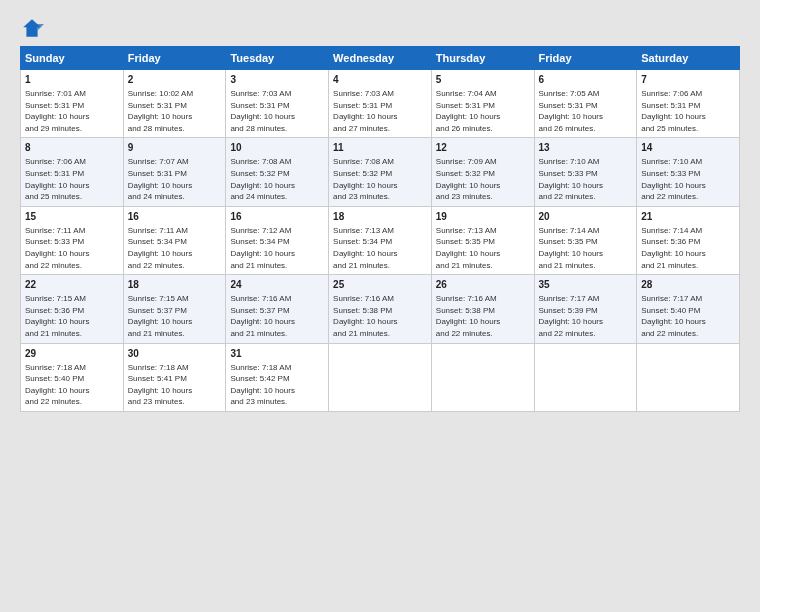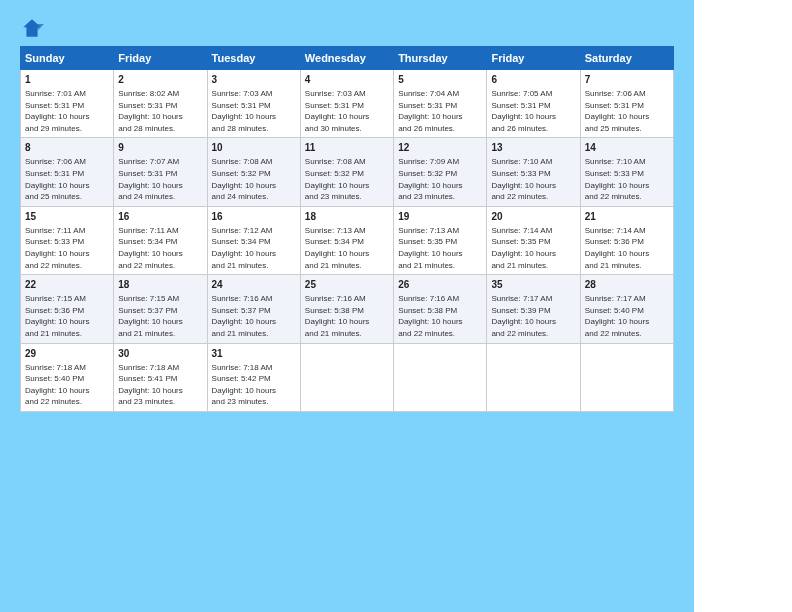--- a/index.html
+++ b/index.html
@@ -4,24 +4,24 @@
   <style>
     * { margin: 0; padding: 0; box-sizing: border-box; }
     body {
       font-family: Arial, sans-serif;
       background: #fff;
       width: 792px;
       height: 612px;
       overflow: hidden;
     }
     .page {
-      width: 694px;
+      width: 760px;
       height: 612px;
       padding: 16px 20px 24px 20px;
-      background: #7dd3fc;
+      background: #e5e5e5;
     }
     .header-area {
       display: flex;
       justify-content: space-between;
       align-items: flex-start;
       margin-bottom: 6px;
     }
     .logo-area {
       display: flex;
       align-items: center;
@@ -137,38 +137,38 @@
     <tr>
           <td>
             <span class="day-num">1</span>
             <div class="cell-text">Sunrise: 7:01 AM</div>
             <div class="cell-text">Sunset: 5:31 PM</div>
             <div class="cell-text">Daylight: 10 hours</div>
             <div class="cell-text">and 29 minutes.</div>
           </td>
           <td>
             <span class="day-num">2</span>
-            <div class="cell-text">Sunrise: 8:02 AM</div>
+            <div class="cell-text">Sunrise: 10:02 AM</div>
             <div class="cell-text">Sunset: 5:31 PM</div>
             <div class="cell-text">Daylight: 10 hours</div>
             <div class="cell-text">and 28 minutes.</div>
           </td>
           <td>
             <span class="day-num">3</span>
             <div class="cell-text">Sunrise: 7:03 AM</div>
             <div class="cell-text">Sunset: 5:31 PM</div>
             <div class="cell-text">Daylight: 10 hours</div>
             <div class="cell-text">and 28 minutes.</div>
           </td>
           <td>
             <span class="day-num">4</span>
             <div class="cell-text">Sunrise: 7:03 AM</div>
             <div class="cell-text">Sunset: 5:31 PM</div>
             <div class="cell-text">Daylight: 10 hours</div>
-            <div class="cell-text">and 30 minutes.</div>
+            <div class="cell-text">and 27 minutes.</div>
           </td>
           <td>
             <span class="day-num">5</span>
             <div class="cell-text">Sunrise: 7:04 AM</div>
             <div class="cell-text">Sunset: 5:31 PM</div>
             <div class="cell-text">Daylight: 10 hours</div>
             <div class="cell-text">and 26 minutes.</div>
           </td>
           <td>
             <span class="day-num">6</span>

